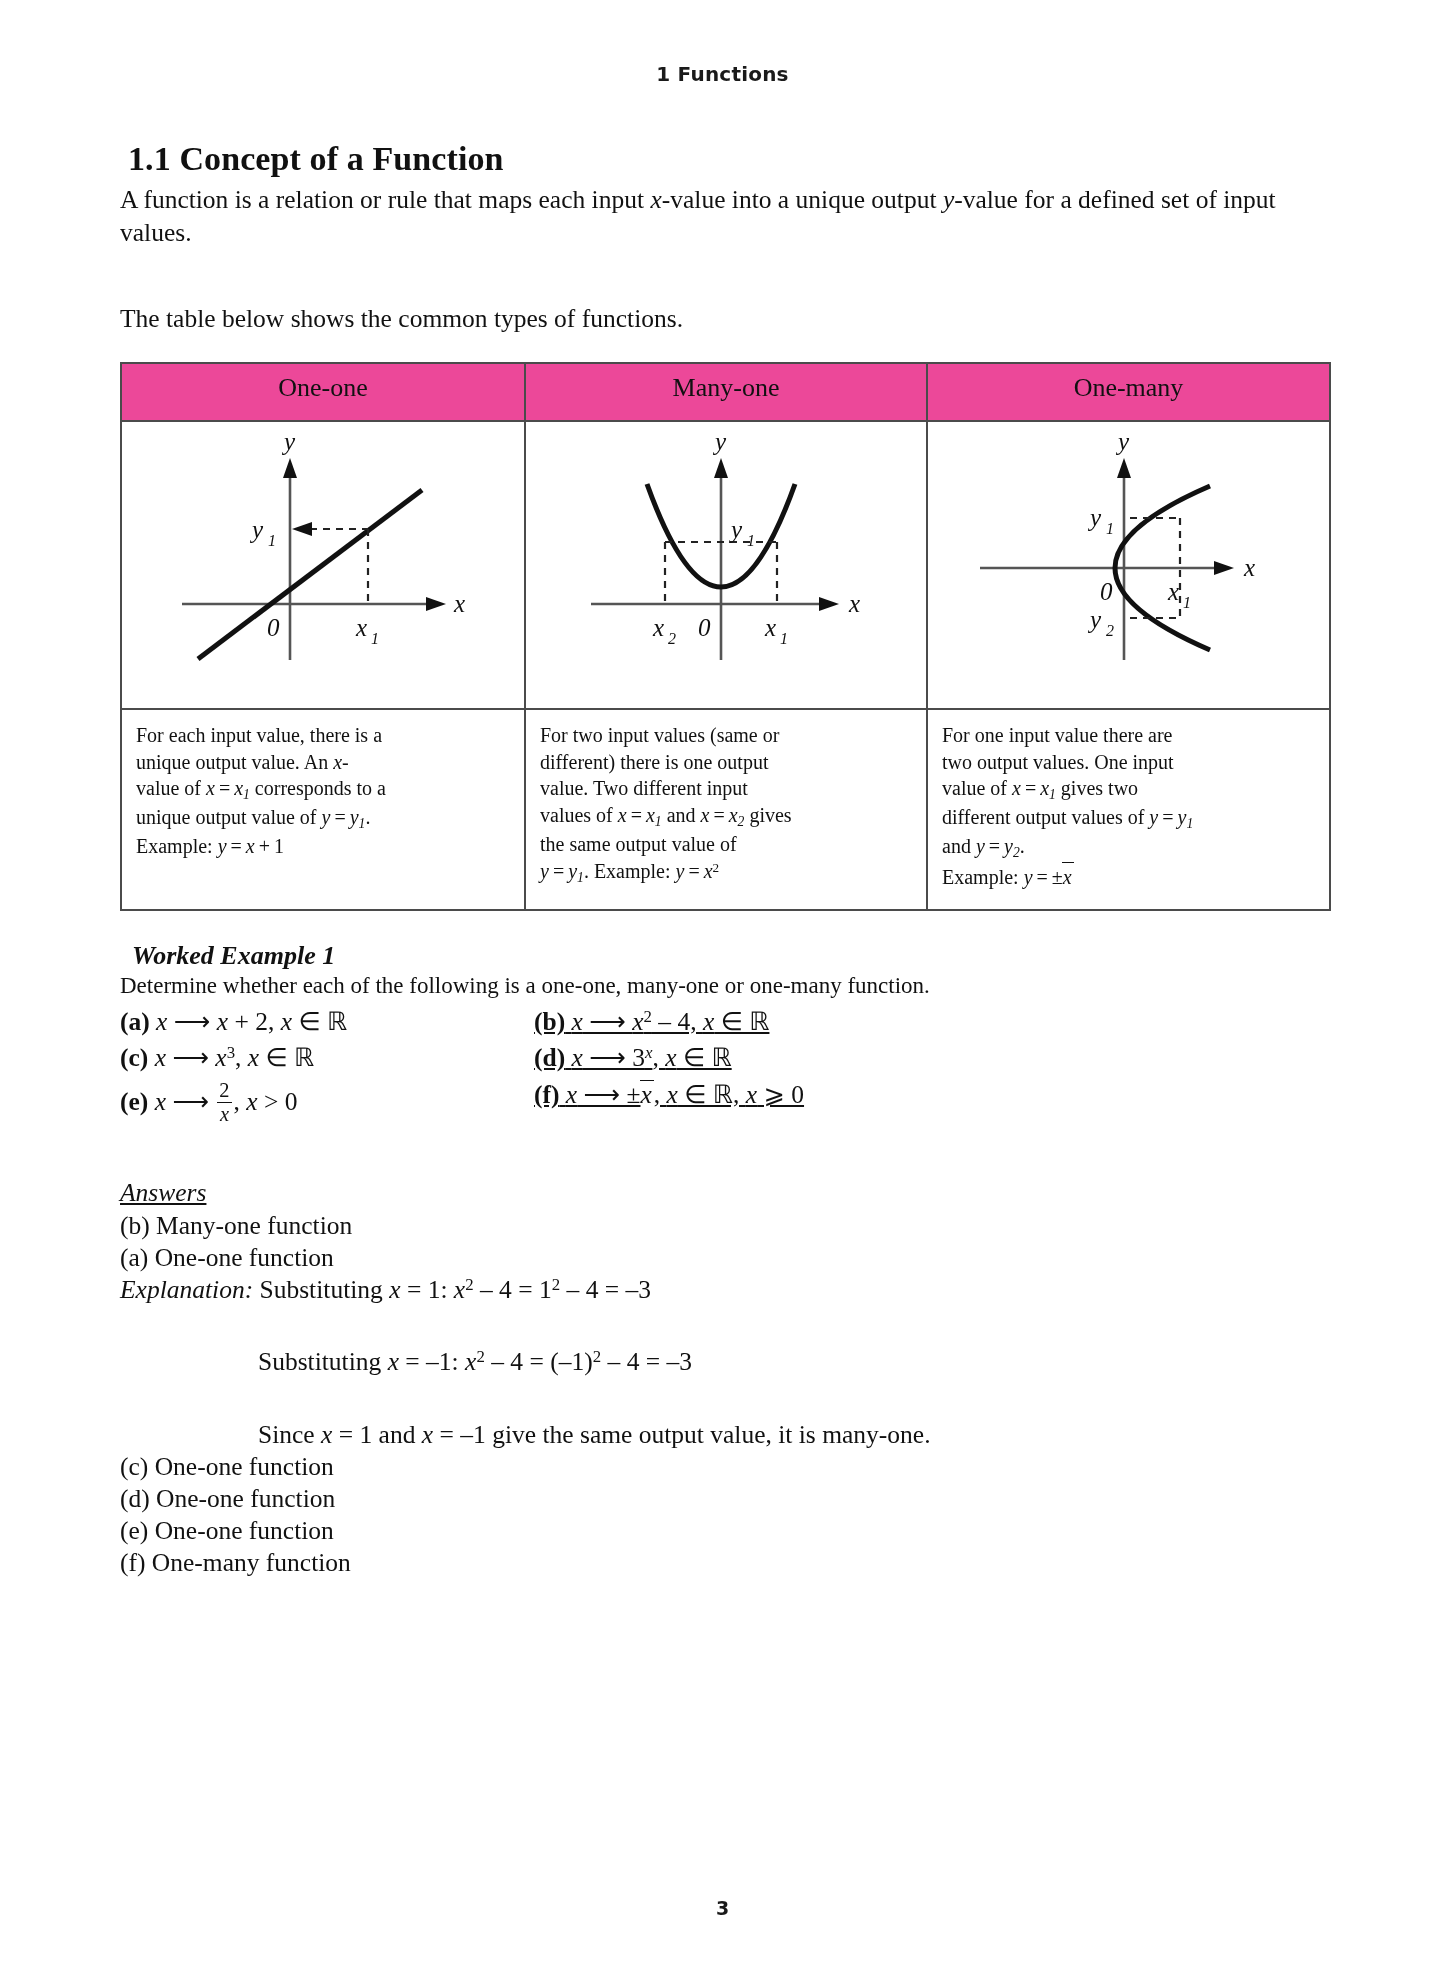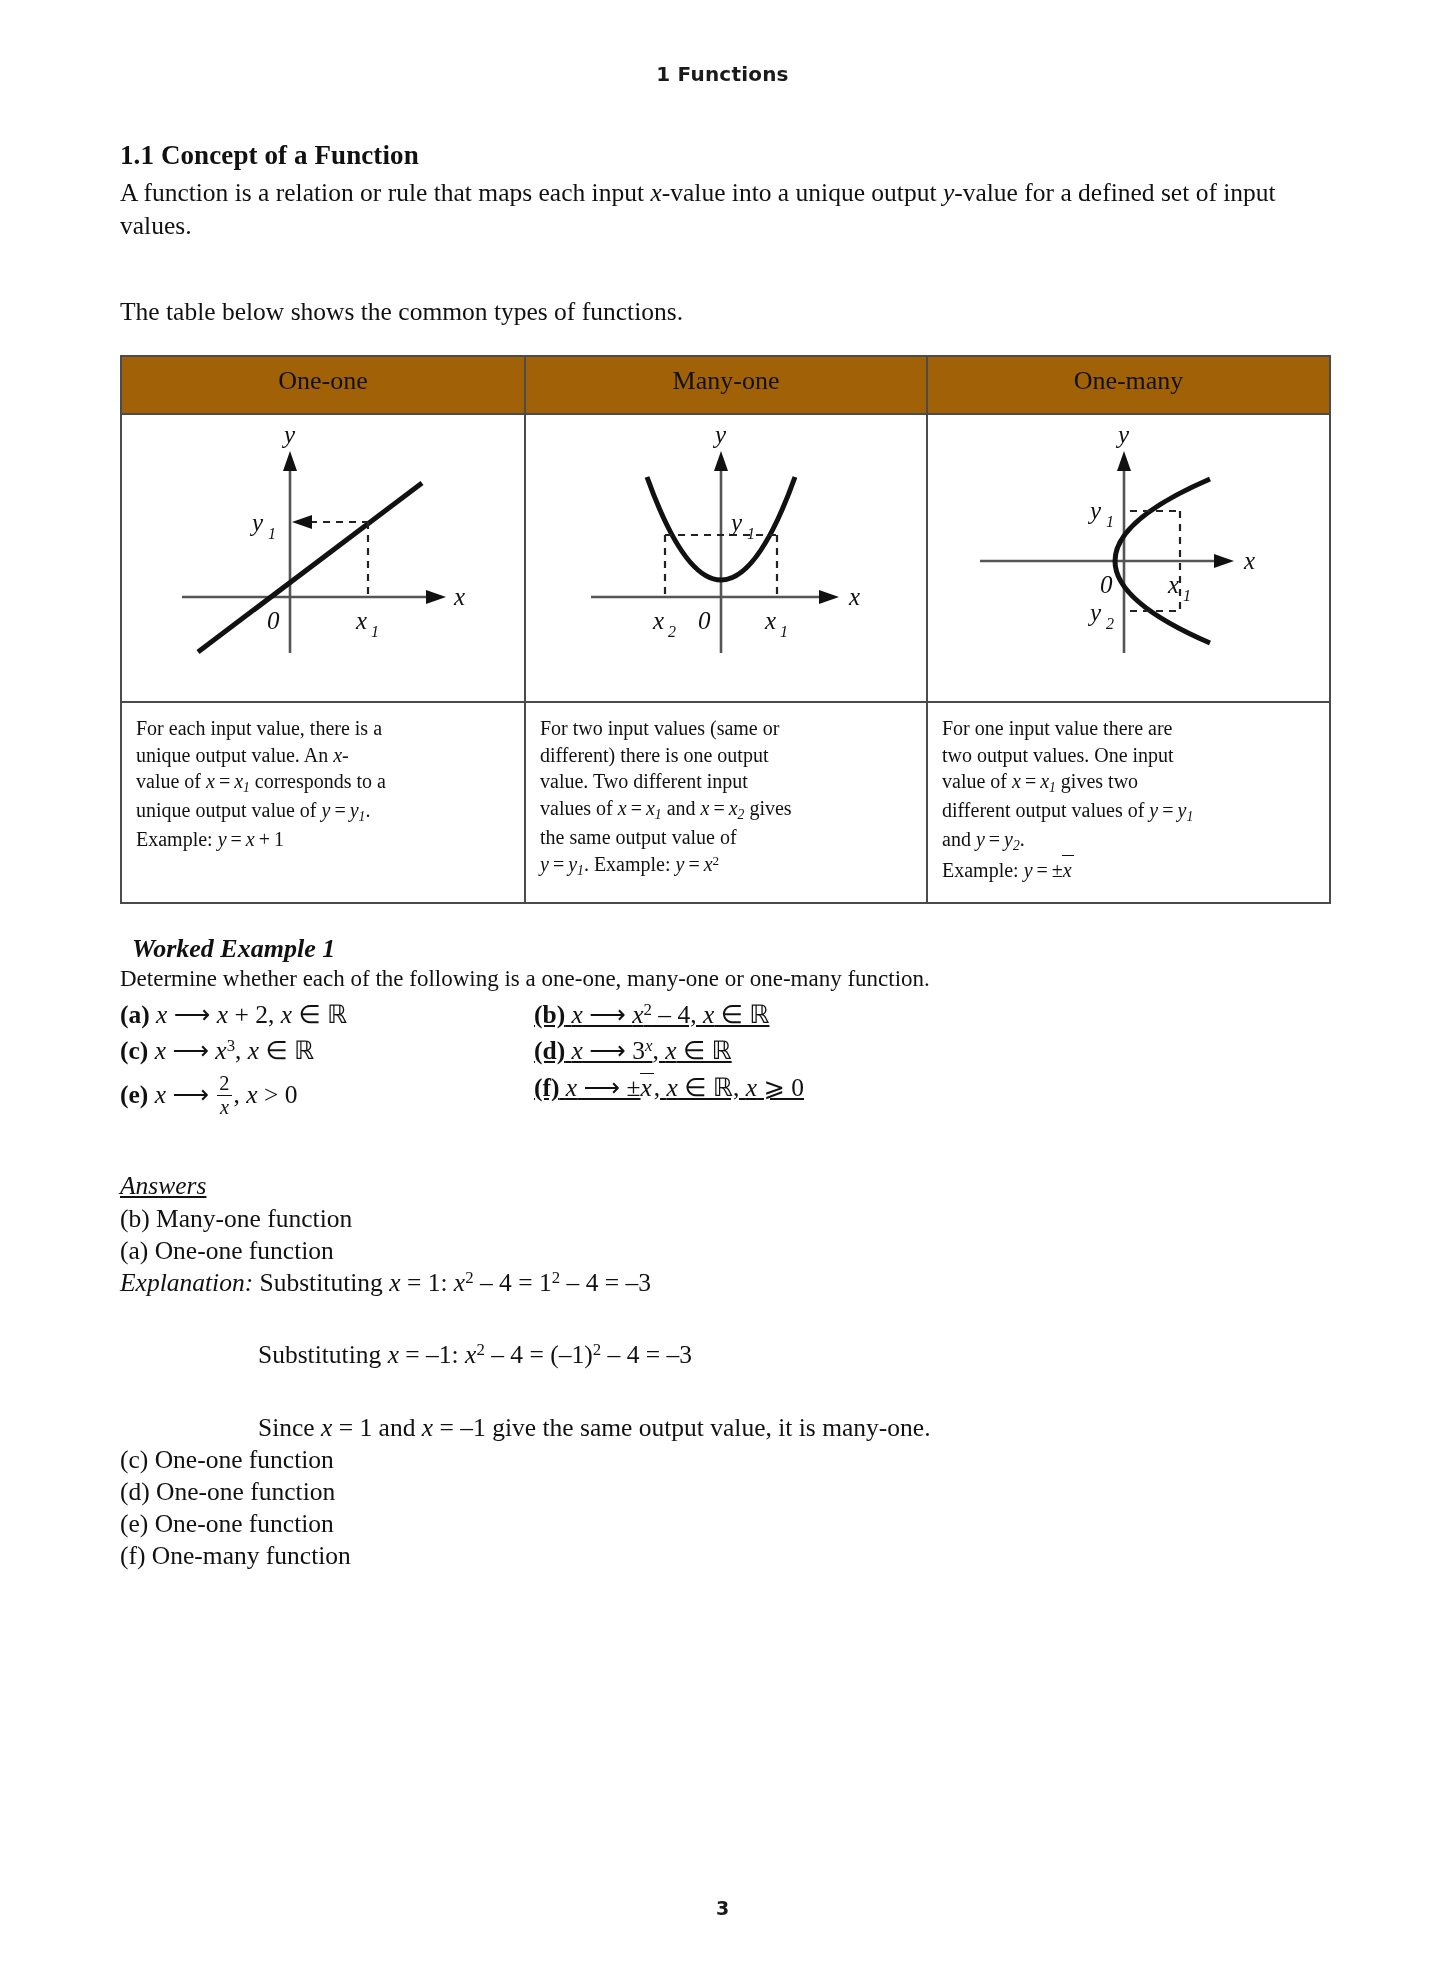--- a/index.html
+++ b/index.html
@@ -38,23 +38,23 @@
   .running-head .rh-num { font-weight: 700; }
   
   .content {
     position: absolute;
     left: 120px;
     top: 140px;
     width: 1205px;
   }
   h2.section-title {
     font-family: "Liberation Serif", serif;
-    font-size: 27px;
+    font-size: 34px;
     font-weight: bold;
-    margin: 0 0 6px 0;
+    margin: 0 0 6px 8px;
     letter-spacing: 0.1px;
   }
   p.body-text {
     font-size: 25.5px;
     line-height: 1.28;
     margin: 0;
     text-align: left;
   }
   .gap-lg { height: 54px; }
   .gap-md { height: 30px; }
@@ -67,21 +67,21 @@
     border-collapse: collapse;
     width: 1205px;
     table-layout: fixed;
     margin-top: 26px;
   }
   table.fn-table th, table.fn-table td {
     border: 2px solid #4b4b4b;
     vertical-align: top;
   }
   table.fn-table th {
-    background: #a16207;
+    background: #ec4899;
     font-weight: normal;
     font-size: 26px;
     text-align: center;
     padding: 9px 0 11px 0;
     height: 36px;
   }
   td.graph-cell {
     height: 286px;
     padding: 0;
     text-align: center;

